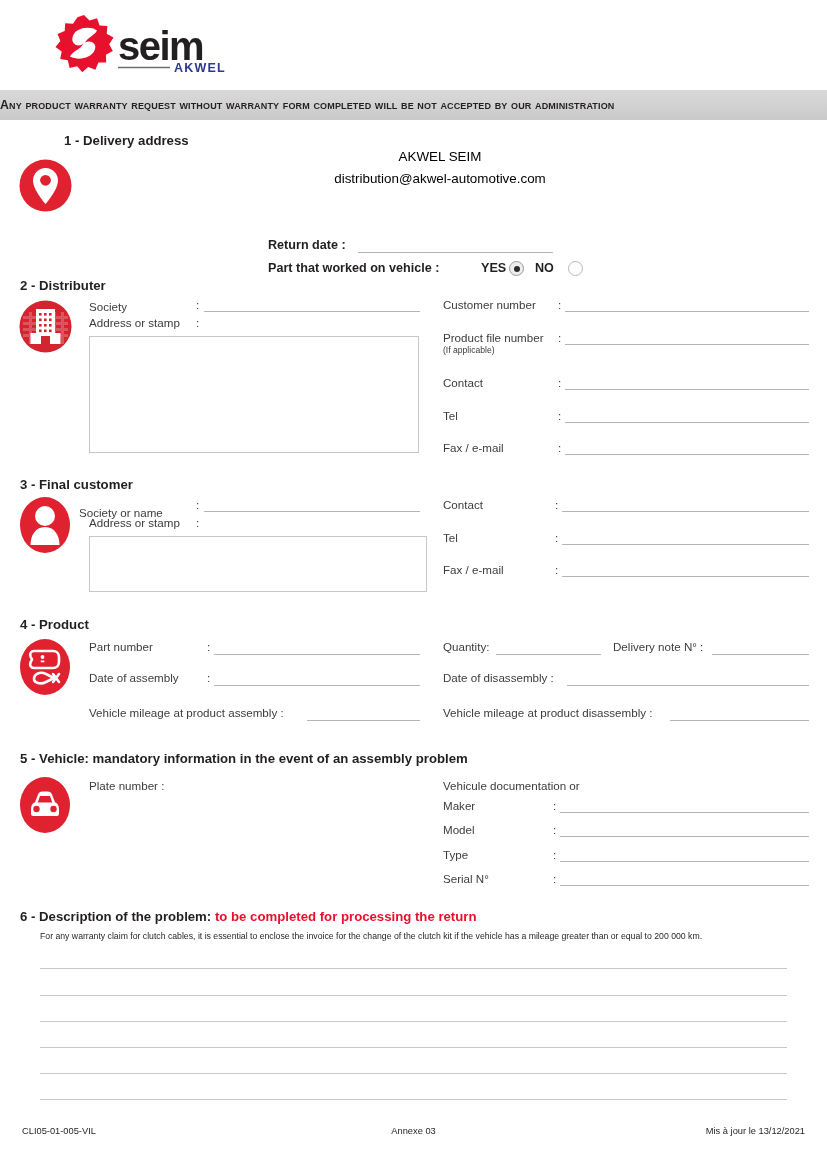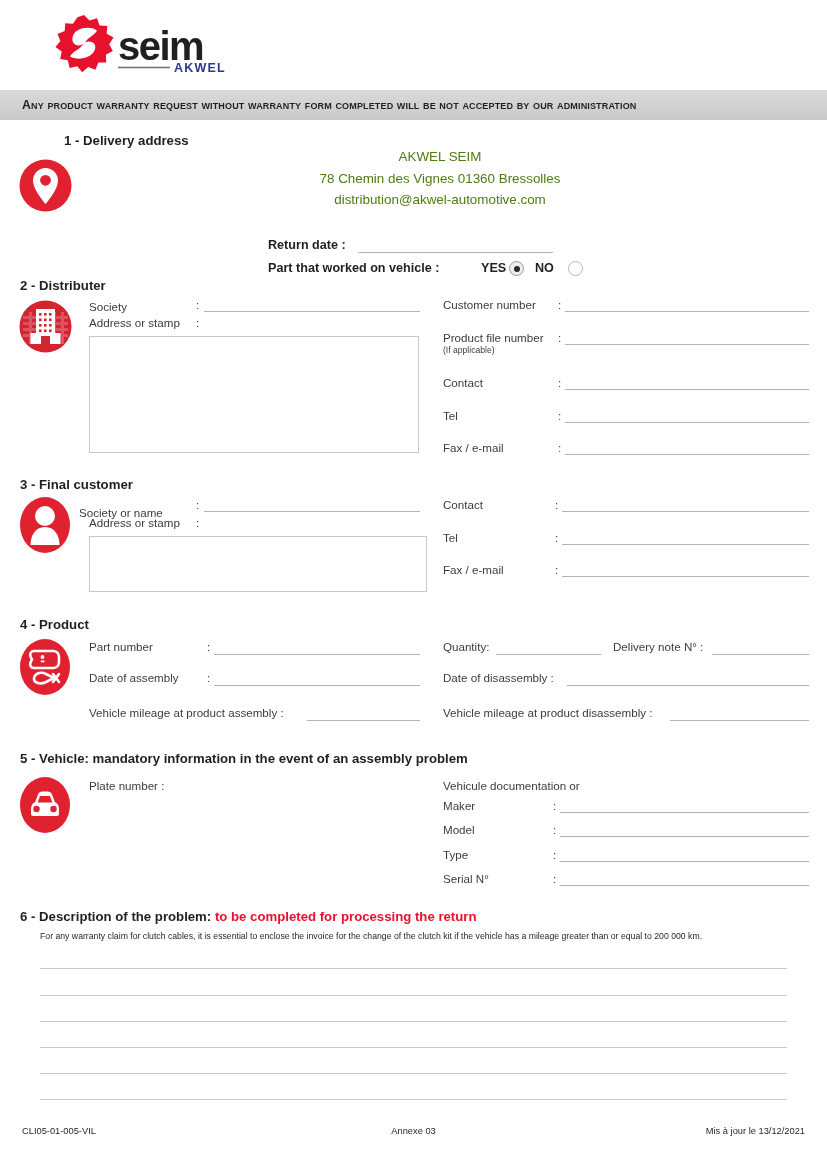--- a/index.html
+++ b/index.html
@@ -46,21 +46,20 @@
   .banner {
     position: absolute;
     top: 90px; left: 0;
     width: 827px;
     height: 30px;
     background: linear-gradient(to bottom, #d9d9d9 0%, #d2d2d2 50%, #c9c9c9 100%);
     display: flex;
     align-items: center;
   }
   .banner-text {
-    padding-left: 22px;
     font-size: 12.3px;
     font-weight: 600;
     font-variant: small-caps;
     text-transform: lowercase;
     letter-spacing: .15px;
     color: #231f20;
     white-space: nowrap;
   }
   .banner-text::first-letter { text-transform: uppercase; }
 
@@ -130,21 +129,21 @@
 
   
   .addr-block {
     position: absolute;
     left: 230px;
     top: 146px;
     width: 420px;
     text-align: center;
     font-size: 13.4px;
     line-height: 21.5px;
-    color: #4d7c0f;
+    color: #000000;
   }
 
   
   .footer {
     position: absolute;
     left: 0; right: 0;
     top: 1126px;
     height: 20px;
     font-size: 9.3px;
     color: #231f20;
@@ -203,21 +202,20 @@
 <div class="icon-badge" style="left:19px; top:159px;">
   <svg width="53" height="53" viewBox="0 0 53 53">
     <circle cx="26.5" cy="26.5" r="26" fill="#e0212f"></circle>
     <path d="M26.5 9 C19.6 9 14 14.6 14 21.5 C14 31 26.5 45 26.5 45 C26.5 45 39 31 39 21.5 C39 14.6 33.4 9 26.5 9 Z" fill="#ffffff"></path>
     <circle cx="26.5" cy="21.3" r="5.4" fill="#e0212f"></circle>
   </svg>
 </div>
 
 <div class="addr-block">
   <div>AKWEL SEIM</div>
-  <div>78 Chemin des Vignes 01360 Bressolles</div>
   <div>distribution@akwel-automotive.com</div>
 </div>
 
 <div class="bold-lbl" style="left:268px; top:238px;">Return date :</div>
 <div class="uline" style="left:358px; top:252px; width:195px;"></div>
 
 <div class="bold-lbl" style="left:268px; top:261px;">Part that worked on vehicle :</div>
 <div class="bold-lbl" style="left:481px; top:261px;">YES</div>
 <div class="radio" style="left:509px; top:261px;">
     <span class="dot"></span>

